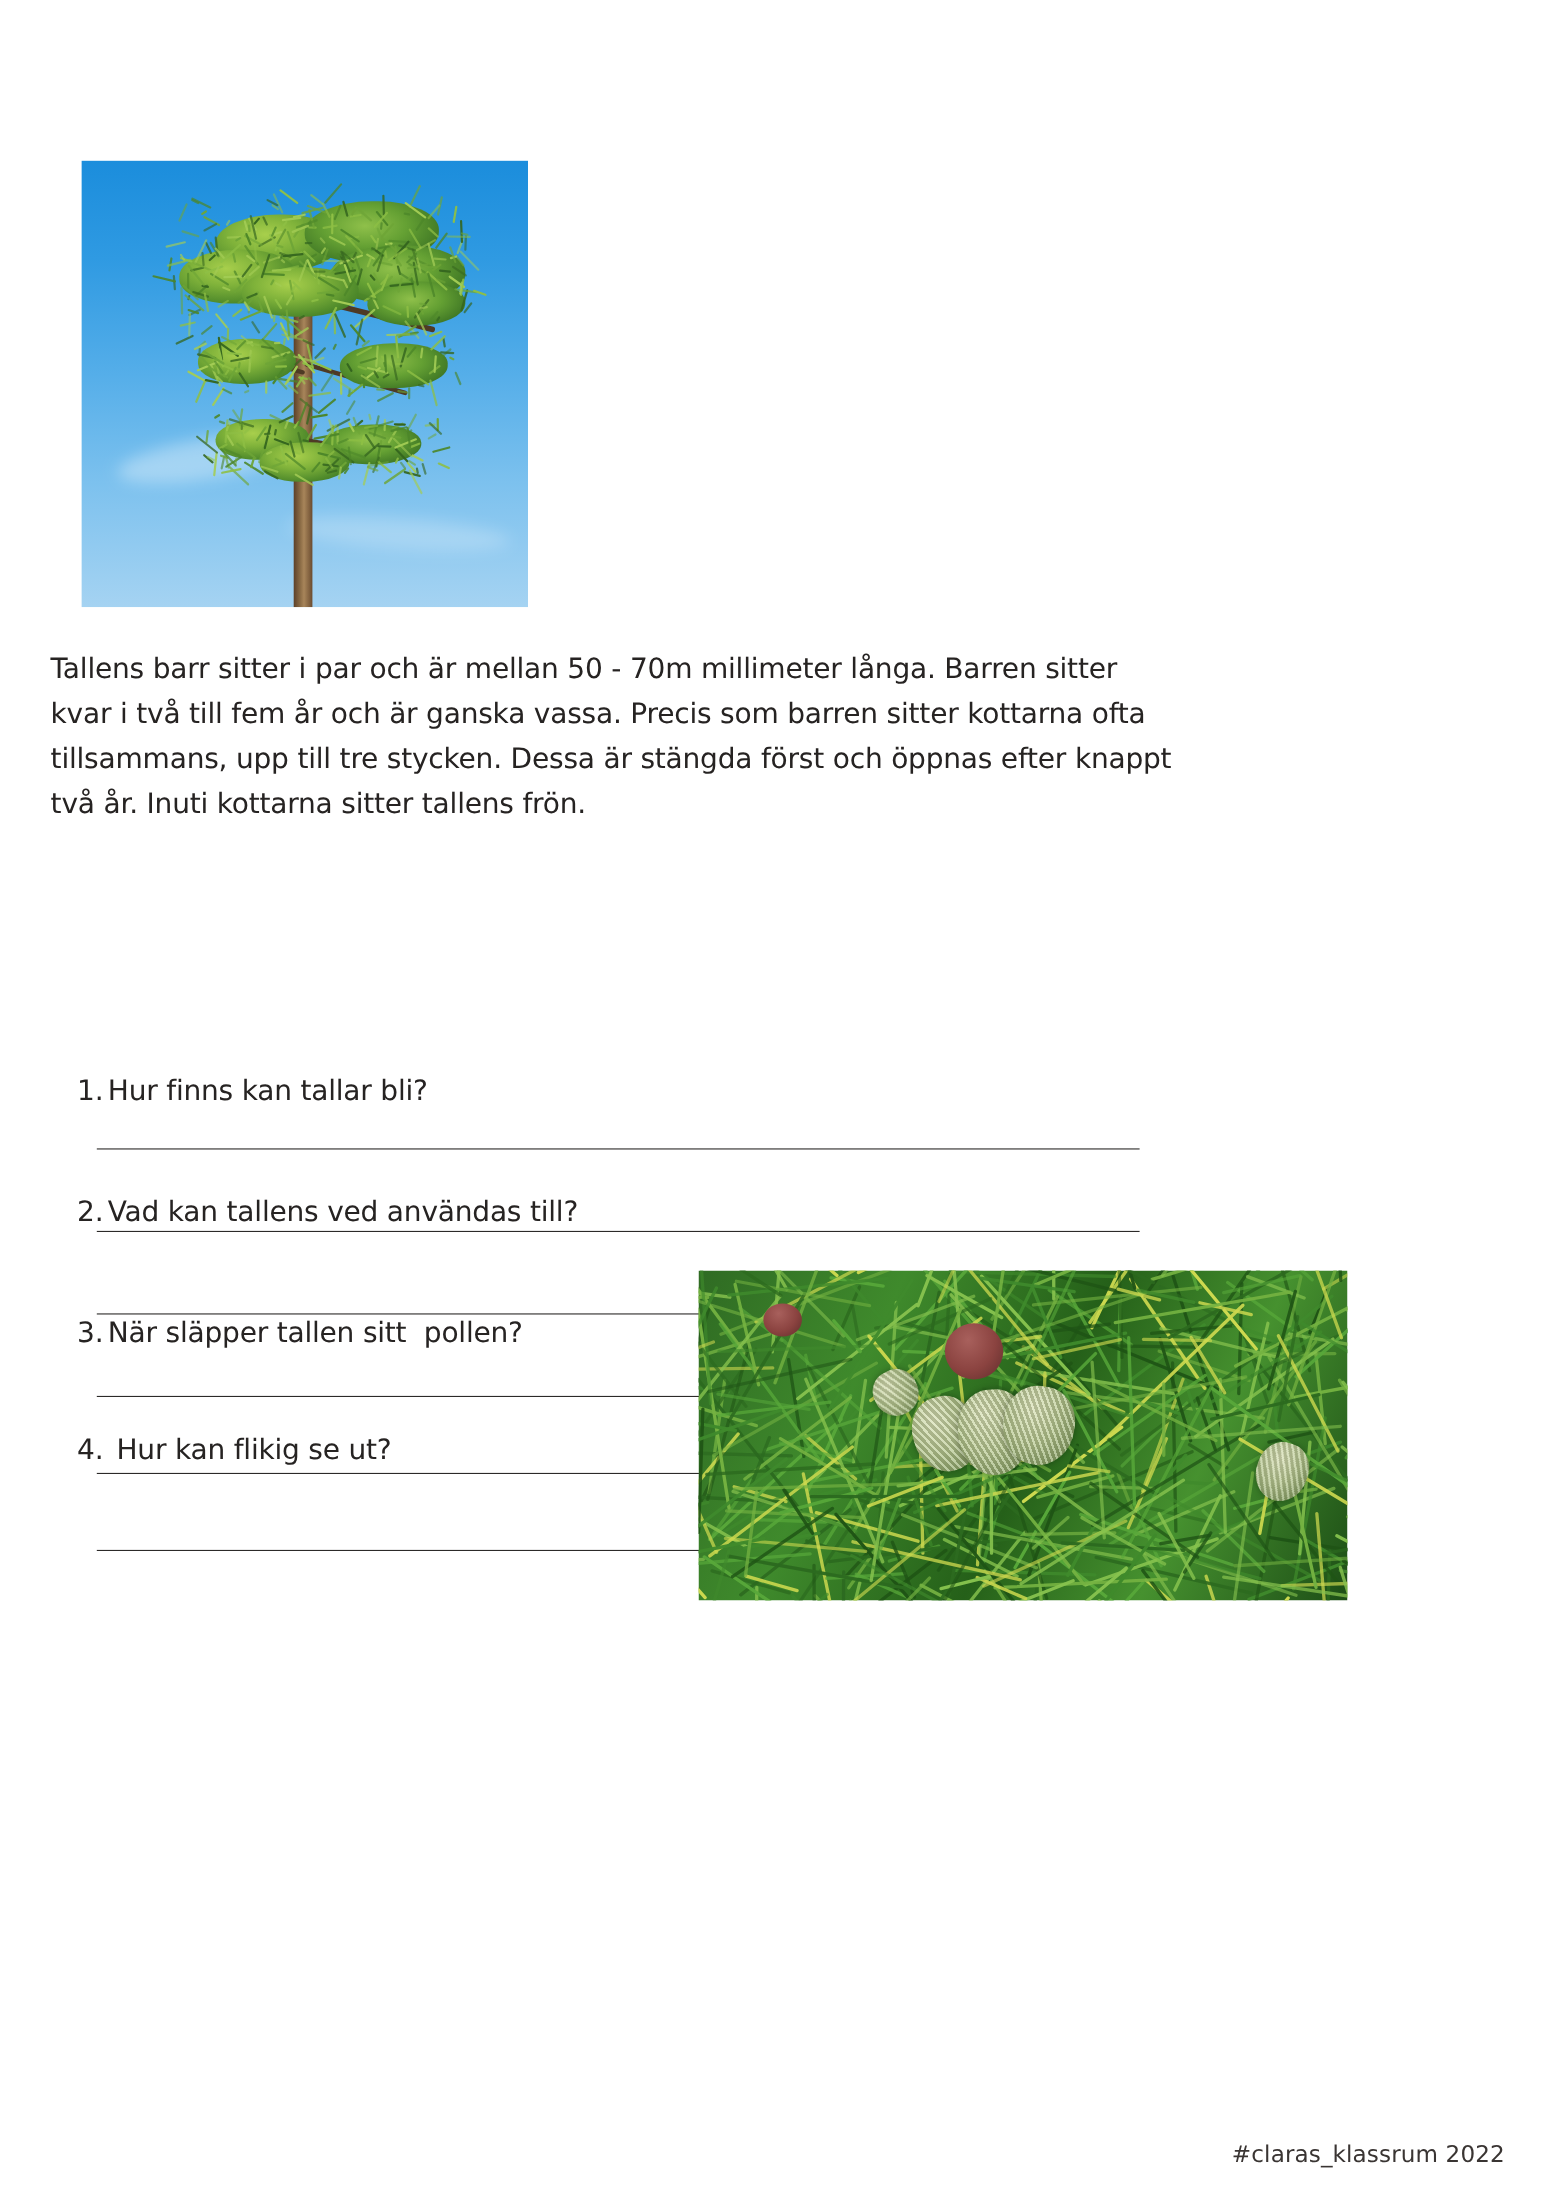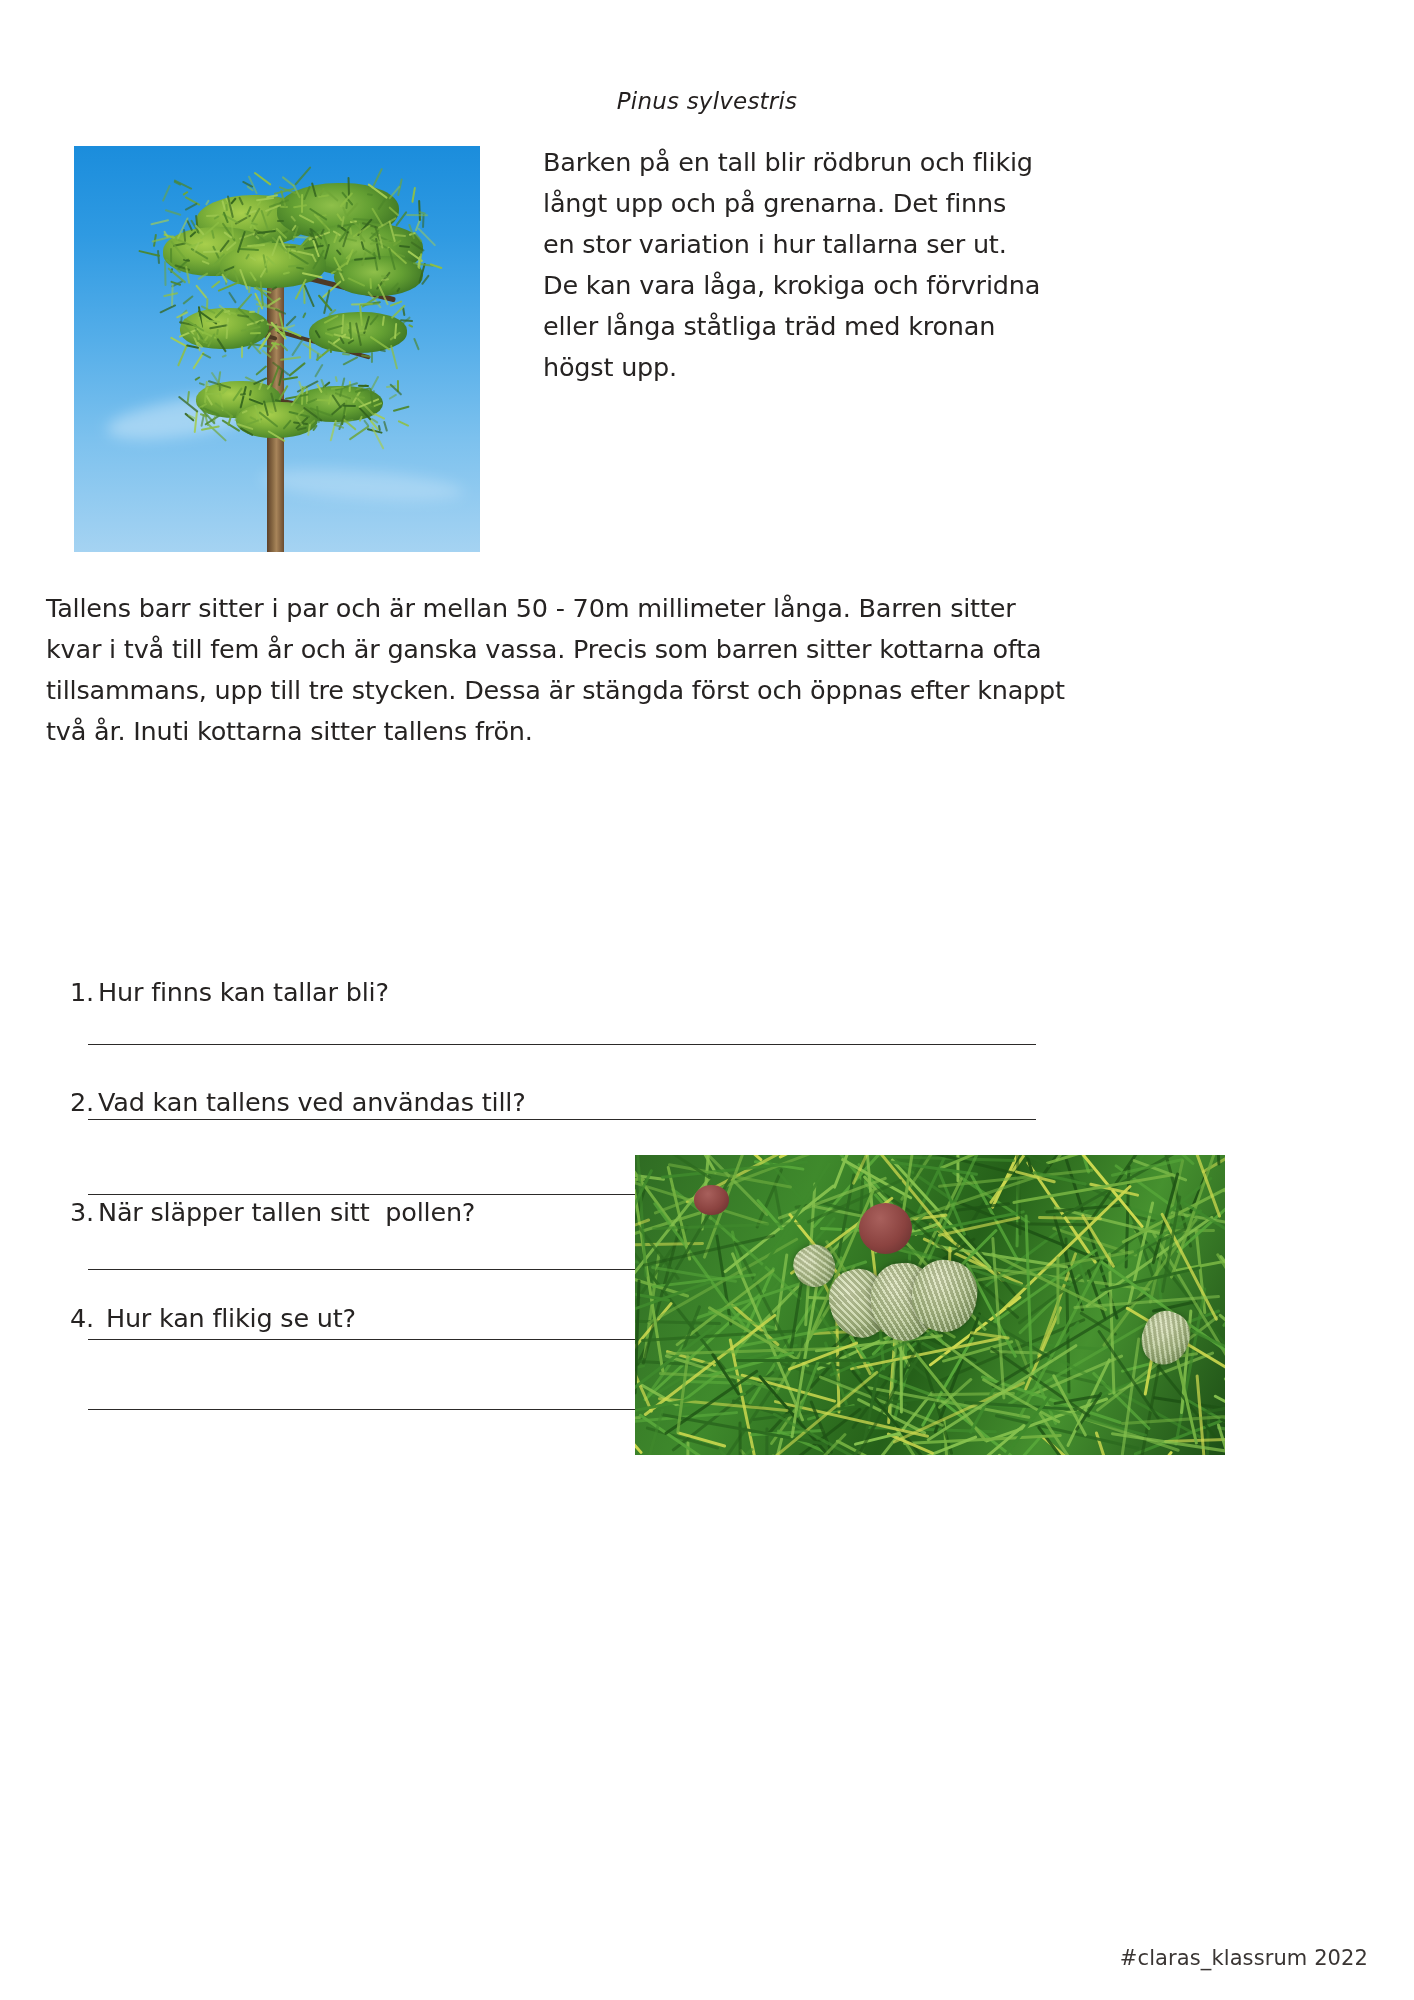--- a/index.html
+++ b/index.html
@@ -218,21 +218,20 @@
     font-size: 21px;
     color: #3a3533;
     letter-spacing: 0.1px;
   }
 </style>
 </head>
 <body>
 
 <div class="page">
 
-  <div class="doc-subtitle">Pinus sylvestris</div>
 
   <div class="photo photo-tree">
     <div class="sky"></div>
     <div class="cloud-wisp"></div>
     <div class="cloud-wisp b"></div>
     <div class="trunk"></div>
 
     <div class="bough" style="left:50%;top:30%;width:30%;height:5px;transform:rotate(14deg);"></div>
     <div class="bough" style="left:50%;top:33%;width:26%;height:4px;transform:rotate(198deg);"></div>
     <div class="bough" style="left:50%;top:45%;width:24%;height:4px;transform:rotate(16deg);"></div>
@@ -767,21 +766,20 @@
       <div class="needle" style="position: absolute; height: 2px; left: 74.8493%; top: 68.0331%; width: 7.78473px; background: rgb(110, 165, 55); transform: rotate(213.204deg); opacity: 0.61; border-radius: 2px;"></div>
       <div class="needle" style="position: absolute; height: 2px; left: 66.7225%; top: 62.9719%; width: 18.2939px; background: rgb(53, 102, 31); transform: rotate(138.973deg); opacity: 0.77; border-radius: 2px;"></div>
       <div class="needle" style="position: absolute; height: 2px; left: 66.5696%; top: 69.2845%; width: 11.3208px; background: rgb(110, 165, 55); transform: rotate(199.047deg); opacity: 0.63; border-radius: 2px;"></div>
       <div class="needle" style="position: absolute; height: 2px; left: 50.4897%; top: 62.4138%; width: 17.1192px; background: rgb(110, 165, 55); transform: rotate(300.99deg); opacity: 0.88; border-radius: 2px;"></div>
       <div class="needle" style="position: absolute; height: 2px; left: 77.546%; top: 61.9988%; width: 8.82034px; background: rgb(110, 165, 55); transform: rotate(329.721deg); opacity: 0.52; border-radius: 2px;"></div>
       <div class="needle" style="position: absolute; height: 2px; left: 44.8116%; top: 67.2652%; width: 6.92839px; background: rgb(110, 165, 55); transform: rotate(206.976deg); opacity: 0.59; border-radius: 2px;"></div>
       <div class="needle" style="position: absolute; height: 2px; left: 49.3983%; top: 62.3451%; width: 6.26528px; background: rgb(53, 102, 31); transform: rotate(13.3014deg); opacity: 0.77; border-radius: 2px;"></div>
     </div>
 
   <div class="body-text col-right">
-    <p>Barken på en tall blir rödbrun och flikig långt upp och på grenarna. Det finns en stor variation i hur tallarna ser ut. De kan vara låga, krokiga och förvridna eller långa ståtliga träd med kronan högst upp.</p>
   </div>
 
   <div class="body-text full-block-a">
     <p>Tallens barr sitter i par och är mellan 50 - 70m millimeter långa. Barren sitter kvar i två till fem år och är ganska vassa. Precis som barren sitter kottarna ofta tillsammans, upp till tre stycken. Dessa är stängda först och öppnas efter knappt två år. Inuti kottarna sitter tallens frön.</p>
   </div>
 
 
   <div class="questions">
 
     <div class="q-row" style="margin-top:0;">

